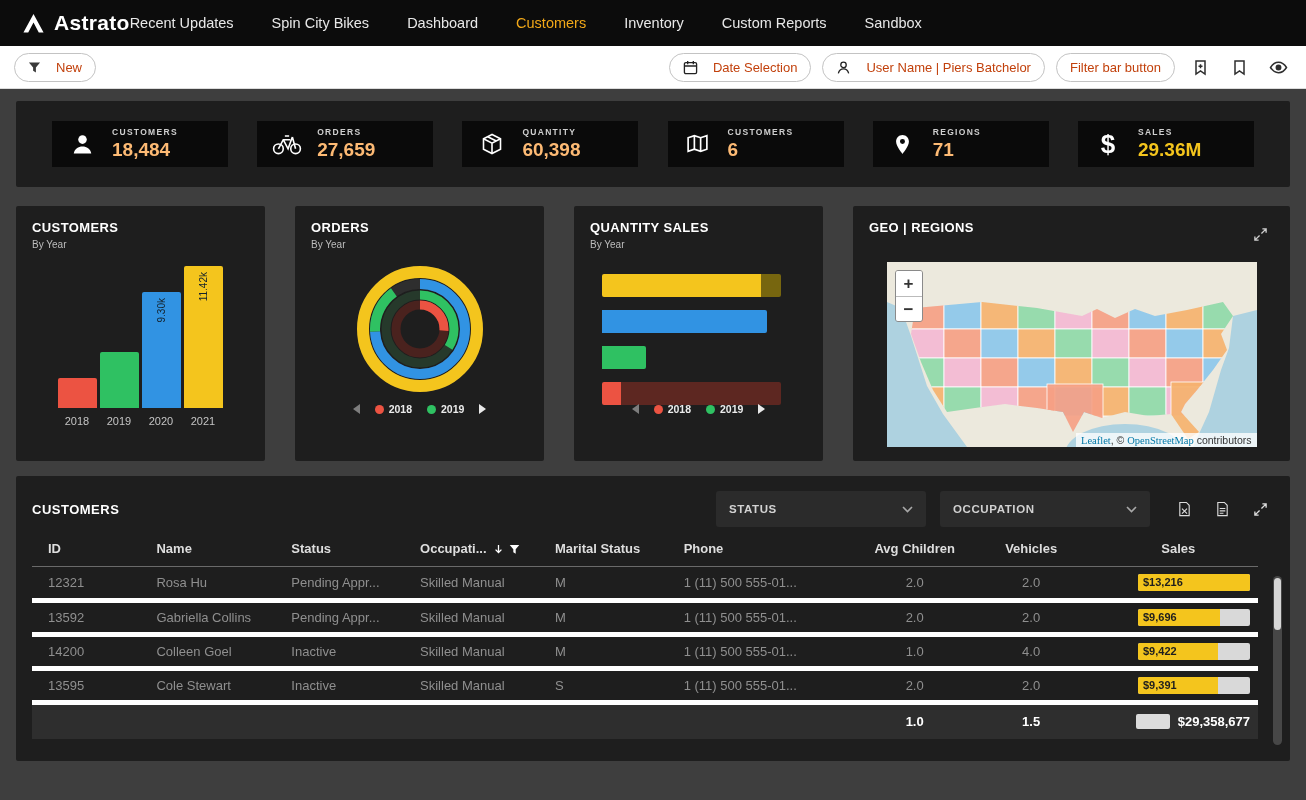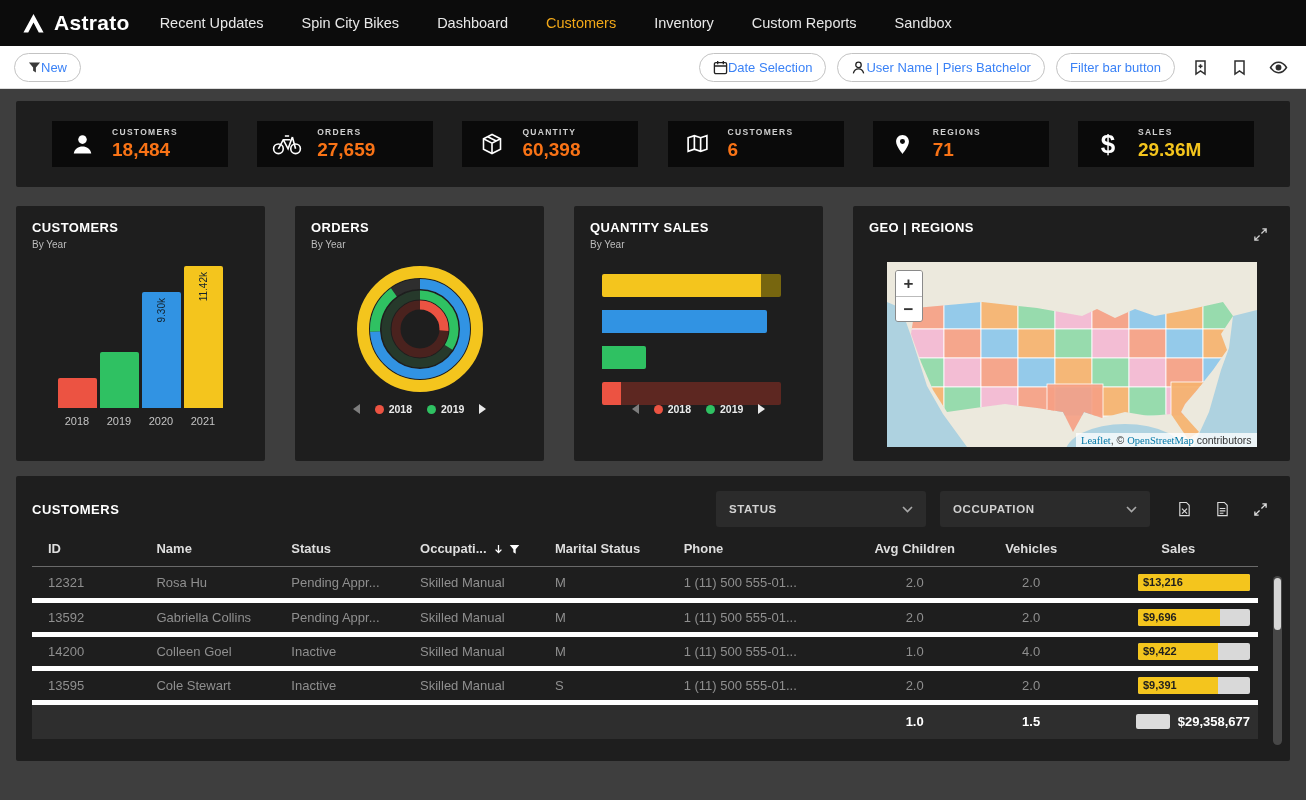--- a/index.html
+++ b/index.html
@@ -4,43 +4,43 @@
 <style>
   * { box-sizing: border-box; }
   html,body { margin:0; padding:0; }
   body {
     width:1306px; height:800px; overflow:hidden;
     background:#3e3e3e;
     font-family:"Liberation Sans", sans-serif;
   }
 
   
-  .topnav{height:46px;background:#0c0c0c;display:flex;align-items:center;padding:0 22px;gap:30px;}
+  .topnav{height:46px;background:#0c0c0c;display:flex;align-items:center;padding:0 22px;}
   .brand{display:flex;align-items:center;gap:9px;color:#fff;}
   .brand-name{font-size:21px;font-weight:700;letter-spacing:.3px;}
   .topnav nav{display:flex;gap:38px;}
   .topnav nav a{color:#e8e8e8;font-size:14.5px;text-decoration:none;cursor:pointer;white-space:nowrap;}
   .topnav nav a.active{color:var(--nav-active,#f2a818);}
 
   
   .toolbar{height:43px;background:#fff;border-bottom:1px solid #dcdcdc;display:flex;align-items:center;padding:0 14px;}
-  .btn{display:inline-flex;align-items:center;gap:0;height:29px;padding:0 13px;border:1px solid #c3c3c3;border-radius:15px;background:#fff;font-size:13px;color:#3b82f6;cursor:pointer;font-family:inherit;white-space:nowrap;}
+  .btn{display:inline-flex;align-items:center;gap:15px;height:29px;padding:0 13px;border:1px solid #c3c3c3;border-radius:15px;background:#fff;font-size:13px;color:#c2410c;cursor:pointer;font-family:inherit;white-space:nowrap;}
   .toolbar-right{margin-left:auto;display:flex;align-items:center;gap:11px;}
   .icon-btn{display:inline-flex;align-items:center;justify-content:center;width:28px;height:28px;cursor:pointer;}
 
   
   main{padding:12px 16px;}
   .panel{background:#1e1e1e;border-radius:2px;}
 
   
   .kpi-panel{height:86px;display:flex;align-items:center;justify-content:space-between;padding:0 36px;margin-bottom:19px;}
   .kpi-card{width:176px;height:46px;background:#0a0a0a;display:flex;align-items:center;gap:15px;padding-left:15px;}
   .kpi-icon{width:30px;display:flex;justify-content:center;flex:none;}
   .kpi-label{font-size:8.5px;font-weight:700;letter-spacing:1.3px;color:#cfcfcf;}
-  .kpi-value{font-size:19px;font-weight:700;color:#f97316;margin-top:2px;}
+  .kpi-value{font-size:19px;font-weight:700;color:#fdba74;margin-top:2px;}
   .kpi-value.gold{color:var(--gold,#f4c51d);}
   .dollar-glyph{font-size:26px;font-weight:700;color:#fff;line-height:1;}
 
   
   .charts-row{display:grid;grid-template-columns:249px 249px 249px 1fr;gap:30px;margin-bottom:15px;}
   .chart-panel{height:255px;padding:14px 16px;position:relative;}
   .chart-title{font-size:13px;font-weight:700;color:#fff;letter-spacing:.4px;}
   .chart-sub{font-size:10px;color:#bdbdbd;margin-top:4px;}
 
   .cbars{display:flex;align-items:flex-end;gap:3px;height:142px;width:166px;margin:16px auto 0;}

